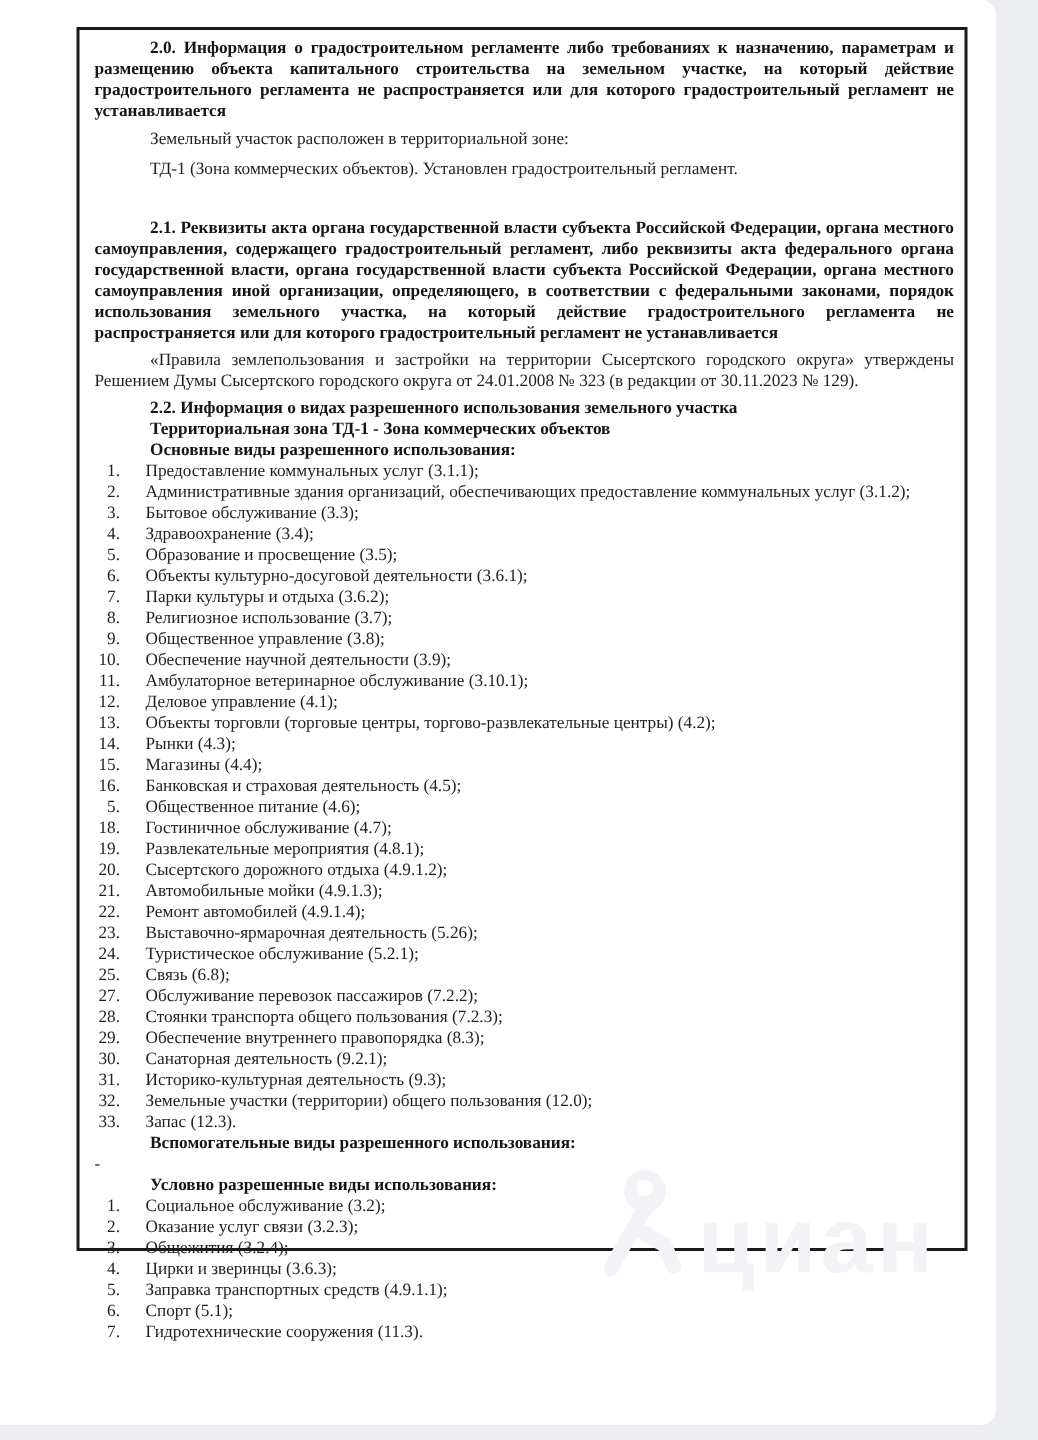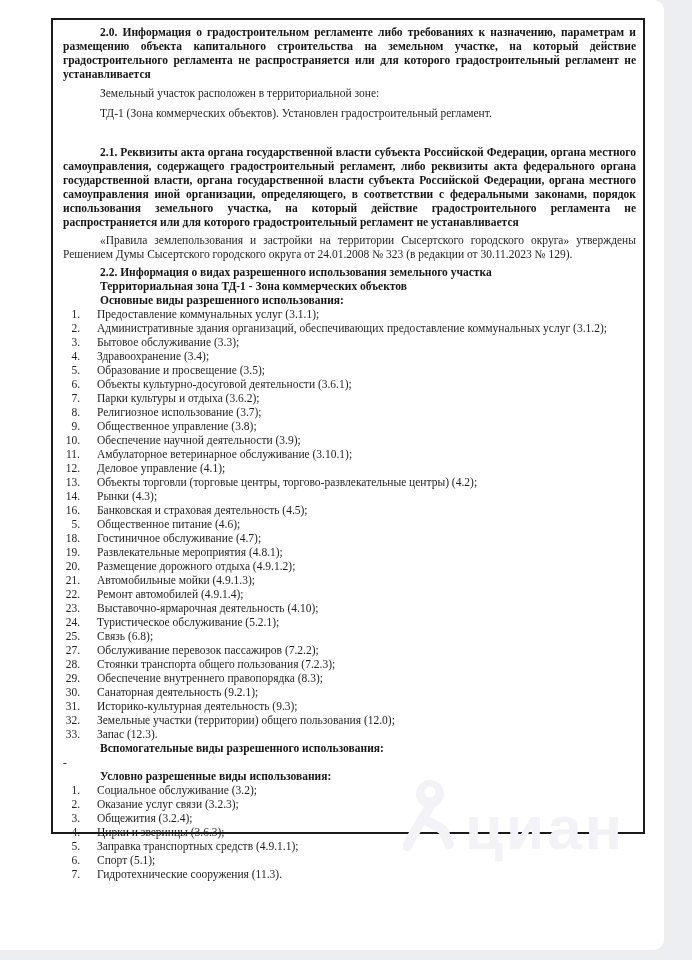--- a/index.html
+++ b/index.html
@@ -165,20 +165,24 @@
   <div class="row">
     <span class="num">13.</span>
     <span class="txt">Объекты торговли (торговые центры, торгово-развлекательные центры) (4.2);</span>
   </div>
 
   <div class="row">
     <span class="num">14.</span>
     <span class="txt">Рынки (4.3);</span>
   </div>
 
+  <div class="row">
+    <span class="num">15.</span>
+    <span class="txt">Магазины (4.4);</span>
+  </div>
 
   <div class="row">
     <span class="num">16.</span>
     <span class="txt">Банковская и страховая деятельность (4.5);</span>
   </div>
 
   <div class="row">
     <span class="num">5.</span>
     <span class="txt">Общественное питание (4.6);</span>
   </div>
@@ -188,36 +192,36 @@
     <span class="txt">Гостиничное обслуживание (4.7);</span>
   </div>
 
   <div class="row">
     <span class="num">19.</span>
     <span class="txt">Развлекательные мероприятия (4.8.1);</span>
   </div>
 
   <div class="row">
     <span class="num">20.</span>
-    <span class="txt">Размещение дорожного отдыха (4.9.1.2);</span>
+    <span class="txt">Сысертского дорожного отдыха (4.9.1.2);</span>
   </div>
 
   <div class="row">
     <span class="num">21.</span>
     <span class="txt">Автомобильные мойки (4.9.1.3);</span>
   </div>
 
   <div class="row">
     <span class="num">22.</span>
     <span class="txt">Ремонт автомобилей (4.9.1.4);</span>
   </div>
 
   <div class="row">
     <span class="num">23.</span>
-    <span class="txt">Выставочно-ярмарочная деятельность (4.10);</span>
+    <span class="txt">Выставочно-ярмарочная деятельность (5.26);</span>
   </div>
 
   <div class="row">
     <span class="num">24.</span>
     <span class="txt">Туристическое обслуживание (5.2.1);</span>
   </div>
 
   <div class="row">
     <span class="num">25.</span>
     <span class="txt">Связь (6.8);</span>

